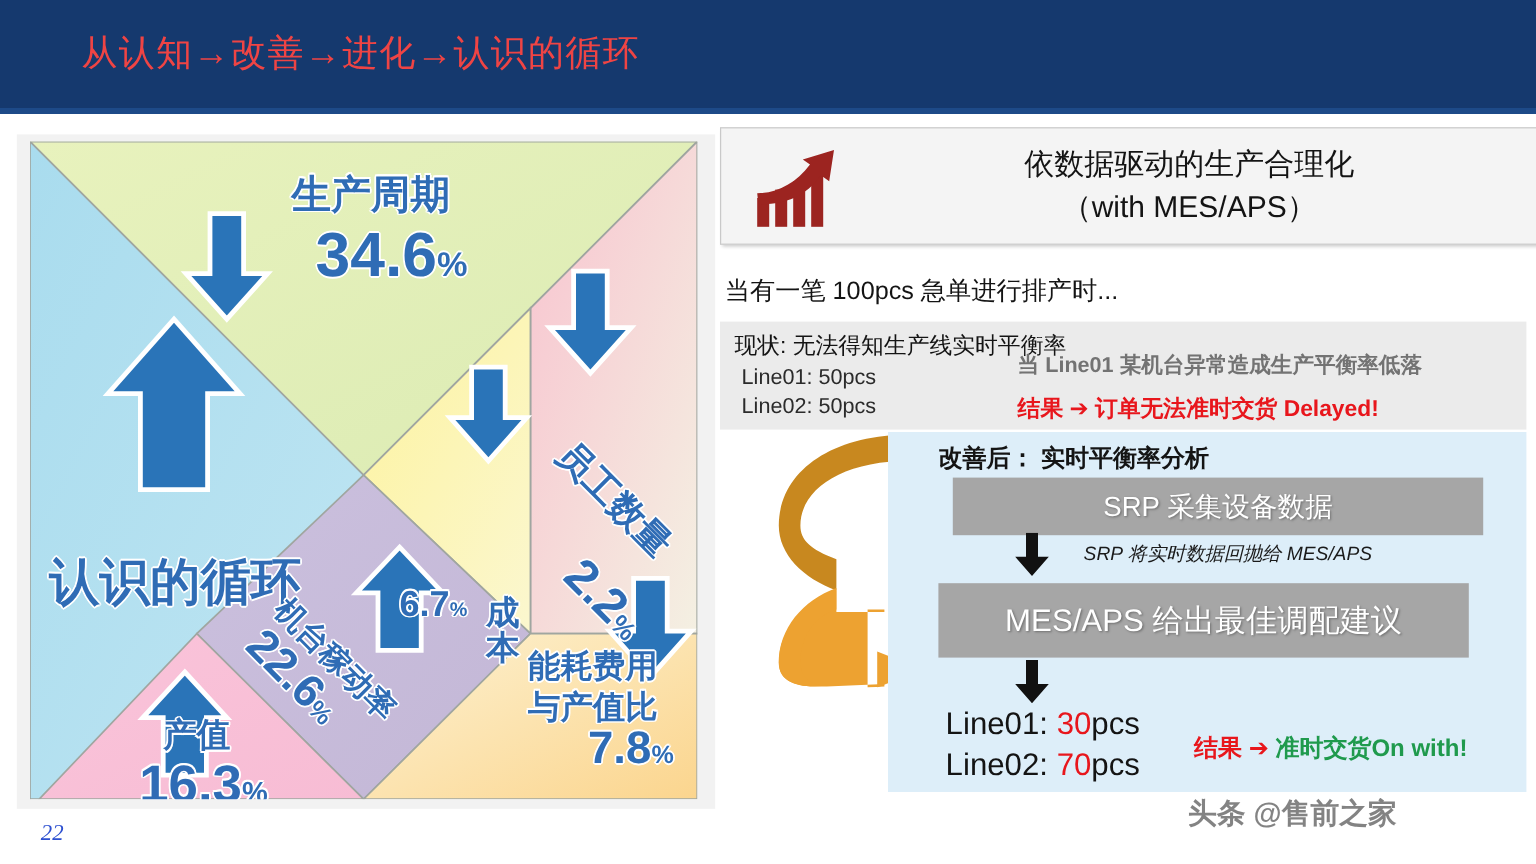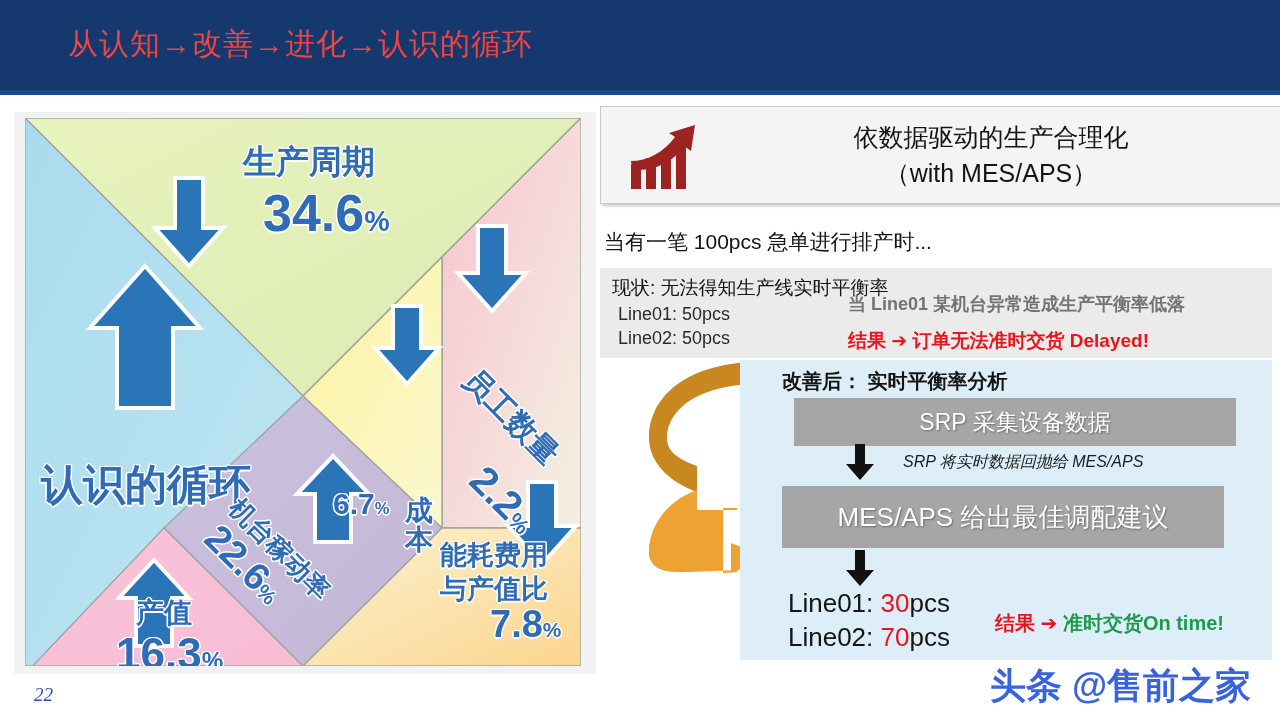--- a/index.html
+++ b/index.html
@@ -116,21 +116,21 @@
   #result-ok{position:absolute;left:255px;top:250px;font-size:20px;font-weight:bold;white-space:nowrap;}
   .res-red{color:#e8161c;}
   .res-green{color:#1f9a4d;}
 
   
   #page-number{
     position:absolute;left:34px;top:684px;font-size:19px;color:#2c4fd0;
     font-family:"Liberation Serif","DejaVu Serif",serif;font-style:italic;
   }
   #watermark{
-    position:absolute;left:990px;top:662px;font-size:36px;color:#1d4ed8;
+    position:absolute;left:990px;top:662px;font-size:24px;color:#737373;
     font-weight:bold;opacity:.88;white-space:nowrap;
   }
 </style>
 </head>
 <body>
 
 <div id="header"></div>
 <div id="header-accent"></div>
 <div id="header-title">从认知→改善→进化→认识的循环</div>
 
@@ -292,17 +292,17 @@
 
   <div class="gray-box" id="box-mes">MES/APS 给出最佳调配建议</div>
 
   <svg class="blk-arrow" id="arrow-2" viewBox="0 0 30 36">
     <polygon points="10,0 20,0 20,20 29,20 15,36 1,20 10,20" fill="#111111"></polygon>
   </svg>
 
   <div id="line01"><span>Line01: </span><span class="num-red">30</span><span>pcs</span></div>
   <div id="line02"><span>Line02: </span><span class="num-red">70</span><span>pcs</span></div>
 
-  <div id="result-ok"><span class="res-red">结果 ➔ </span><span class="res-green">准时交货On time!</span></div>
+  <div id="result-ok"><span class="res-red">结果 ➔ </span><span class="res-green">准时交货On with!</span></div>
 </div>
 
 <div id="page-number">22</div>
 <div id="watermark">头条 @售前之家</div>
 
 </body></html>

